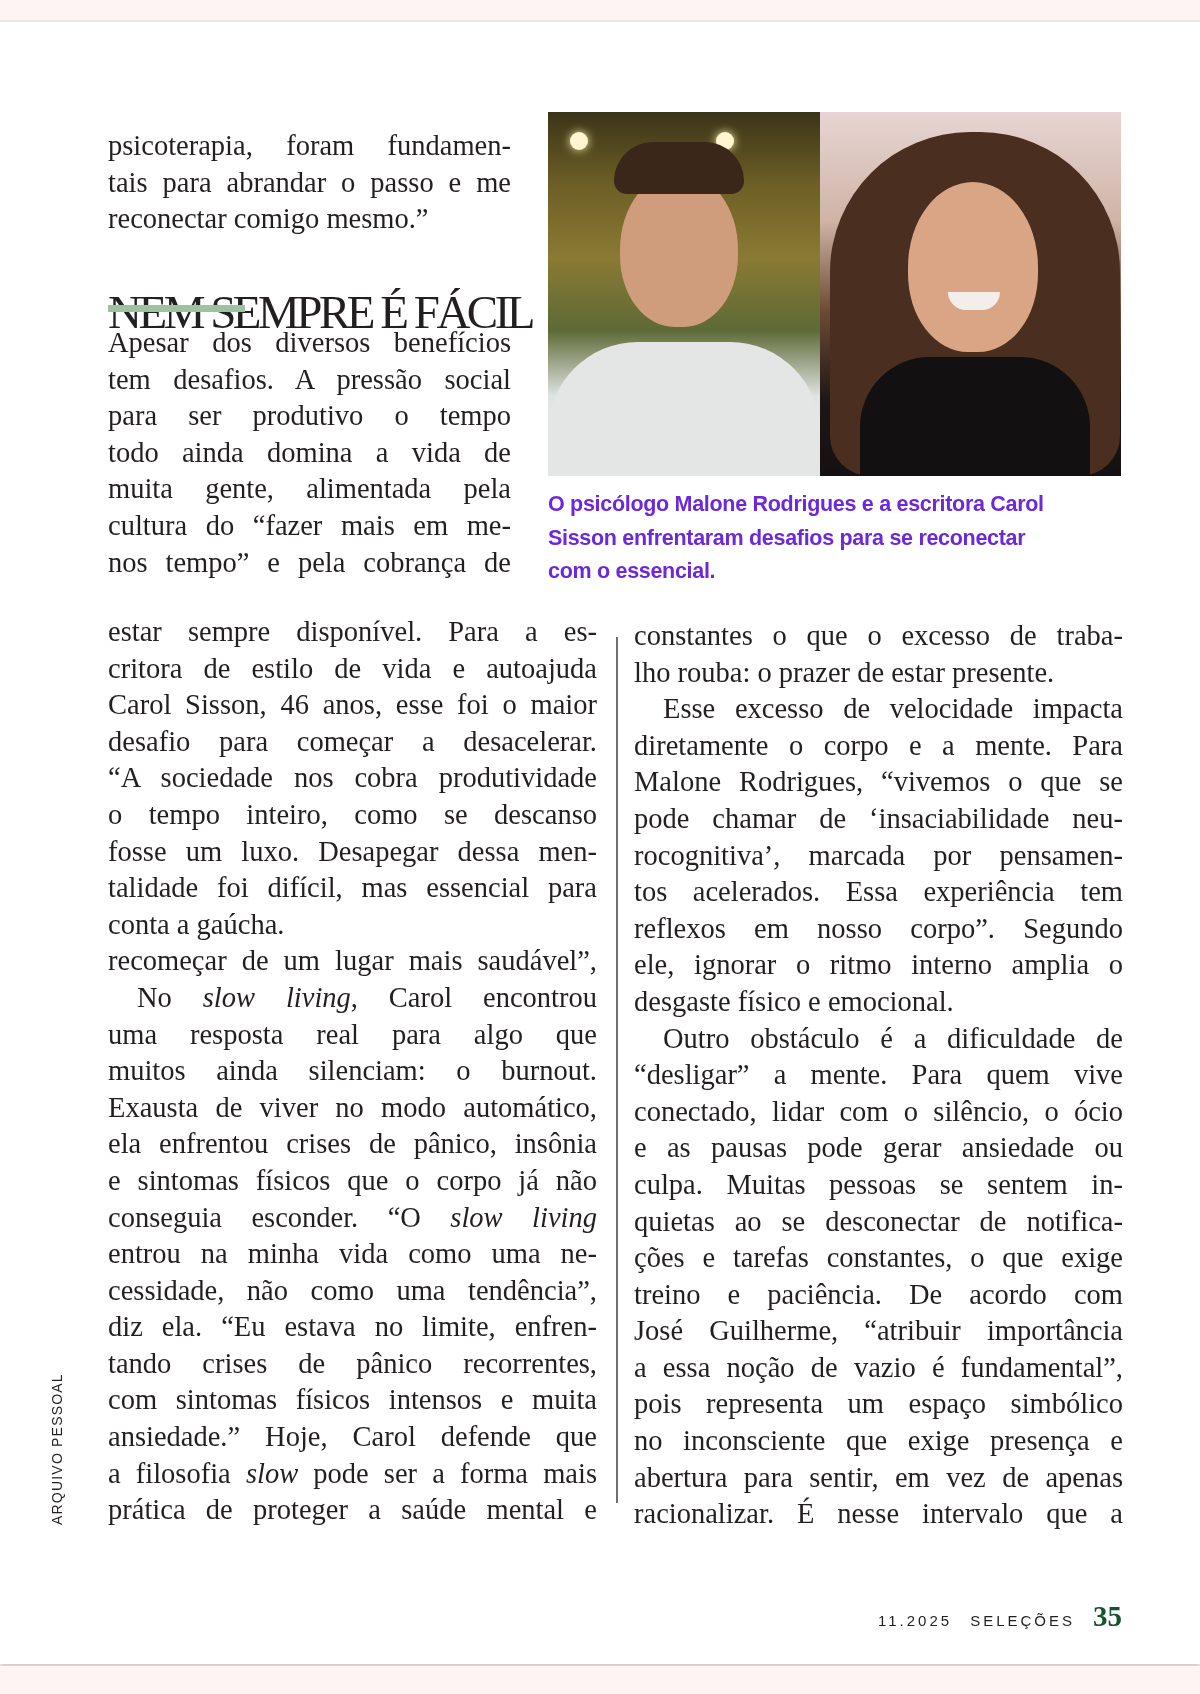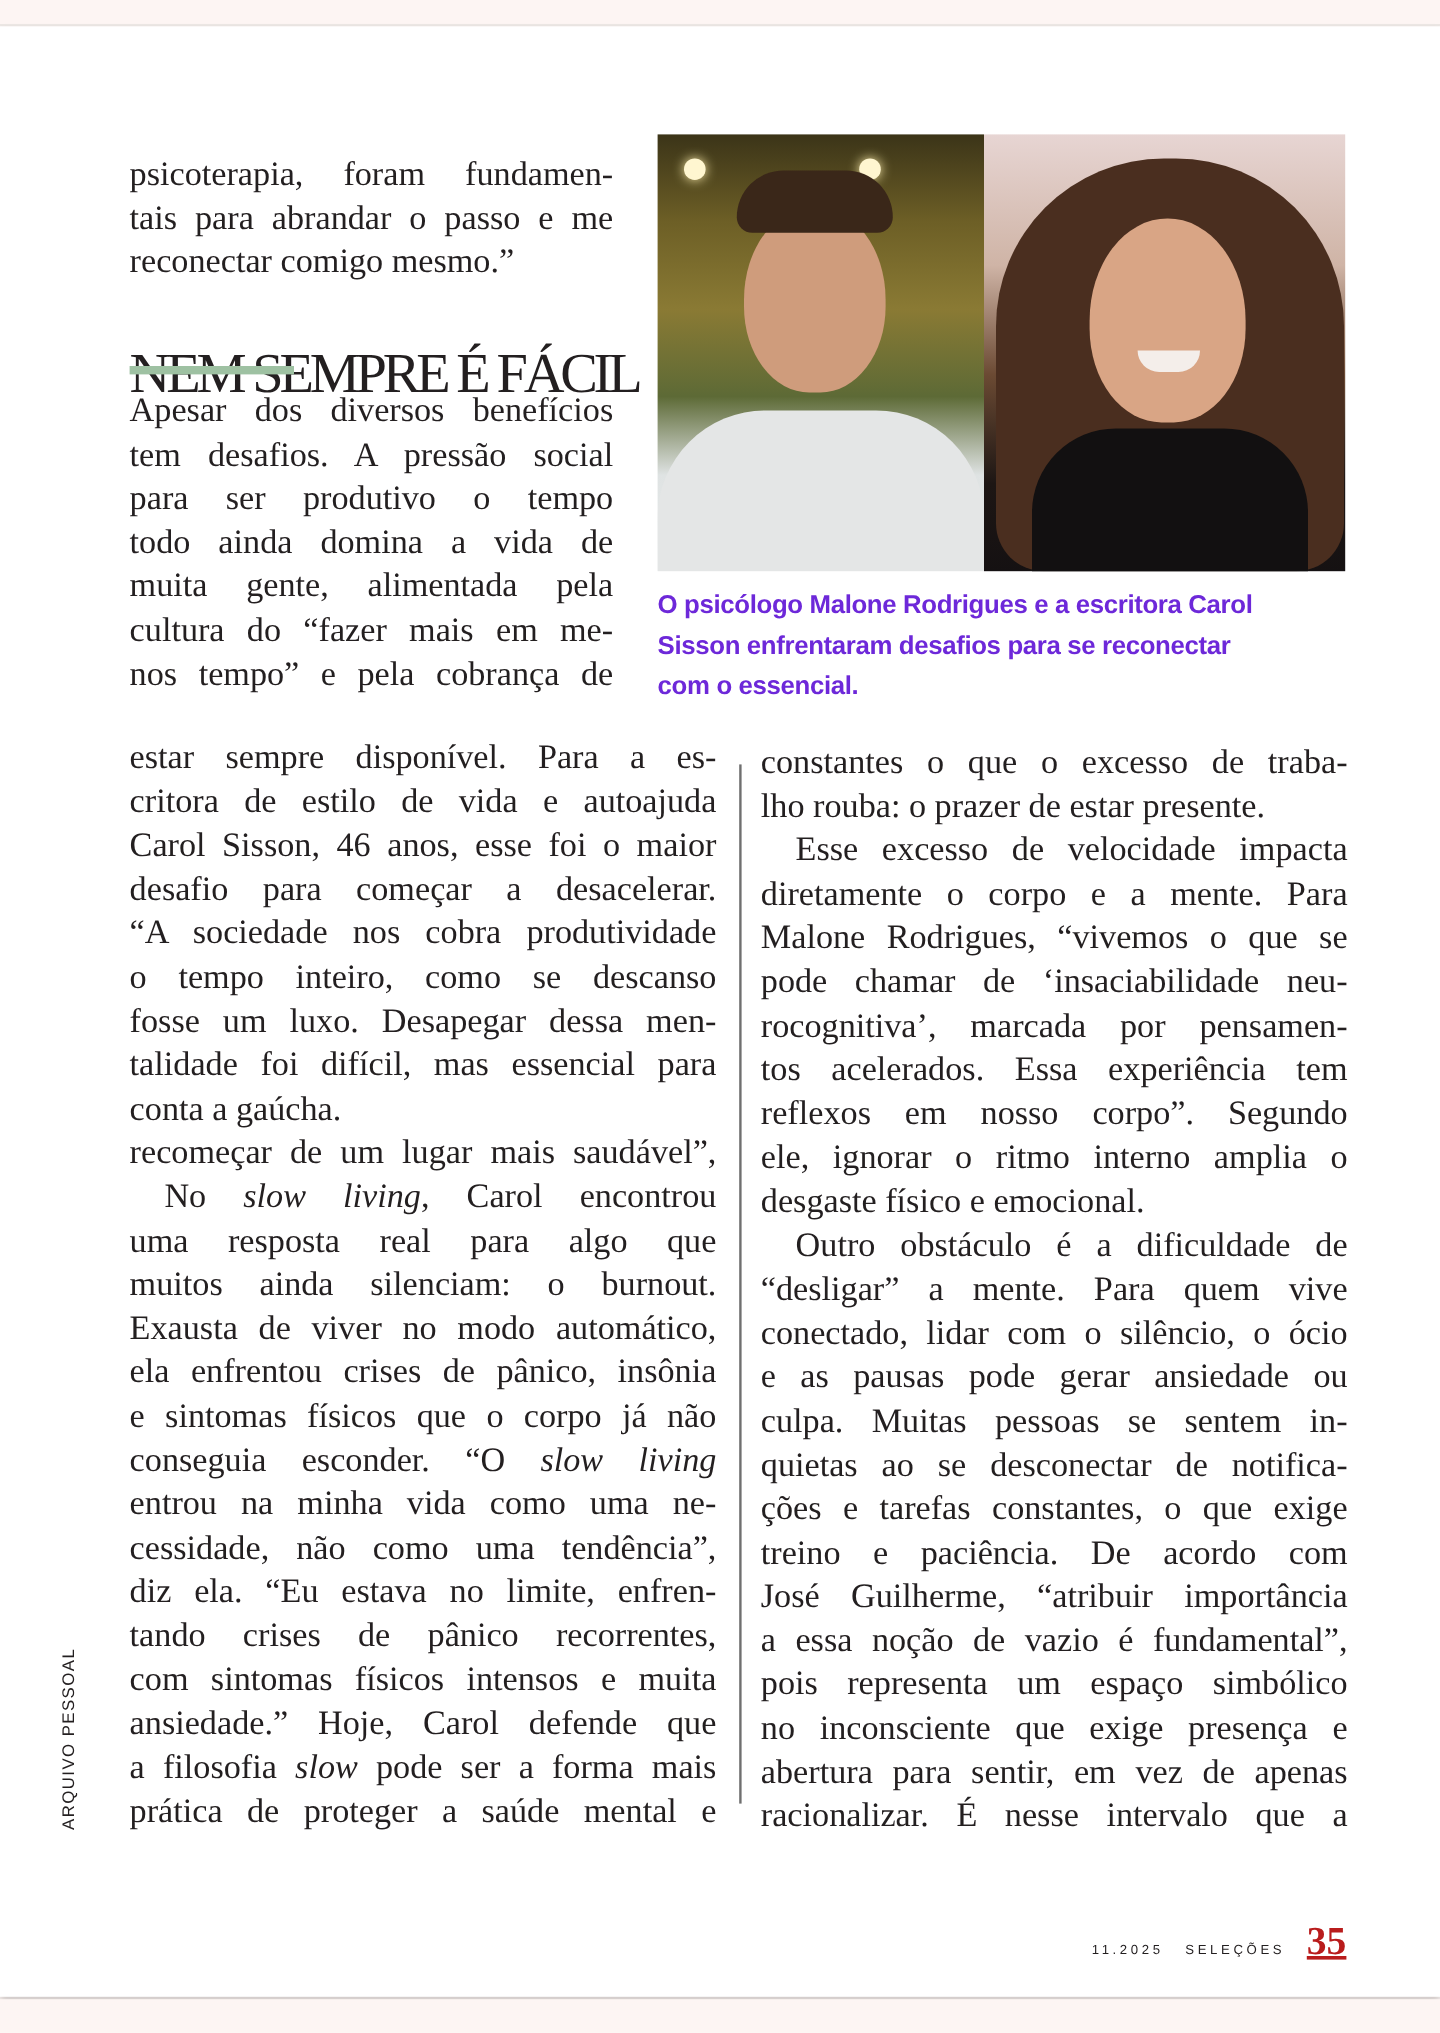--- a/index.html
+++ b/index.html
@@ -33,22 +33,22 @@
   #photo-left .light { position:absolute; top:20px; width:18px; height:18px; border-radius:50%; background:#fff6d0; box-shadow:0 0 10px #fff0b0; }
   #photo-right .hairbg { position:absolute; left:10px; top:20px; width:290px; height:344px; border-radius:140px 140px 40px 40px; background:#4a2e1f; }
   #photo-right .face { left:88px; top:70px; width:130px; height:170px; background:#d9a585; }
   #photo-right .top { position:absolute; left:40px; top:245px; width:230px; height:130px; border-radius:70px 70px 0 0; background:#121011; }
   #photo-right .smile { position:absolute; left:128px; top:180px; width:52px; height:18px; border-radius:0 0 26px 26px; background:#f4eeea; }
 
   #caption { position:absolute; left:548px; top:488px; width:580px; font-family:"Liberation Sans", sans-serif; font-weight:bold; font-size:21.5px; line-height:33.5px; color:#6d28d9; letter-spacing:-0.3px; }
   #credit { position:absolute; left:49px; top:1525px; transform:rotate(-90deg); transform-origin:left top; font-family:"Liberation Sans", sans-serif; font-size:14px; letter-spacing:1.2px; color:#231f20; white-space:nowrap; }
 
   #footer { position:absolute; right:78px; top:1600px; display:flex; align-items:baseline; gap:18px; }
-  #footer .date, #footer .mag { font-family:"Liberation Sans", sans-serif; font-size:11px; letter-spacing:3px; color:#231f20; }
-  #footer .pg { font-family:"Liberation Serif", serif; font-weight:bold; font-size:33px; color:#b91c1c;text-decoration:underline; }
+  #footer .date, #footer .mag { font-family:"Liberation Sans", sans-serif; font-size:15px; letter-spacing:3px; color:#231f20; }
+  #footer .pg { font-family:"Liberation Serif", serif; font-weight:bold; font-size:29px; color:#14532d; }
 </style>
 </head>
 <body>
 
 <div class="topband"></div>
 <div class="page"></div>
 <div class="bottomband"></div>
 
 <div class="col" id="lead">
   <span class="line">psicoterapia, foram fundamen-</span>

